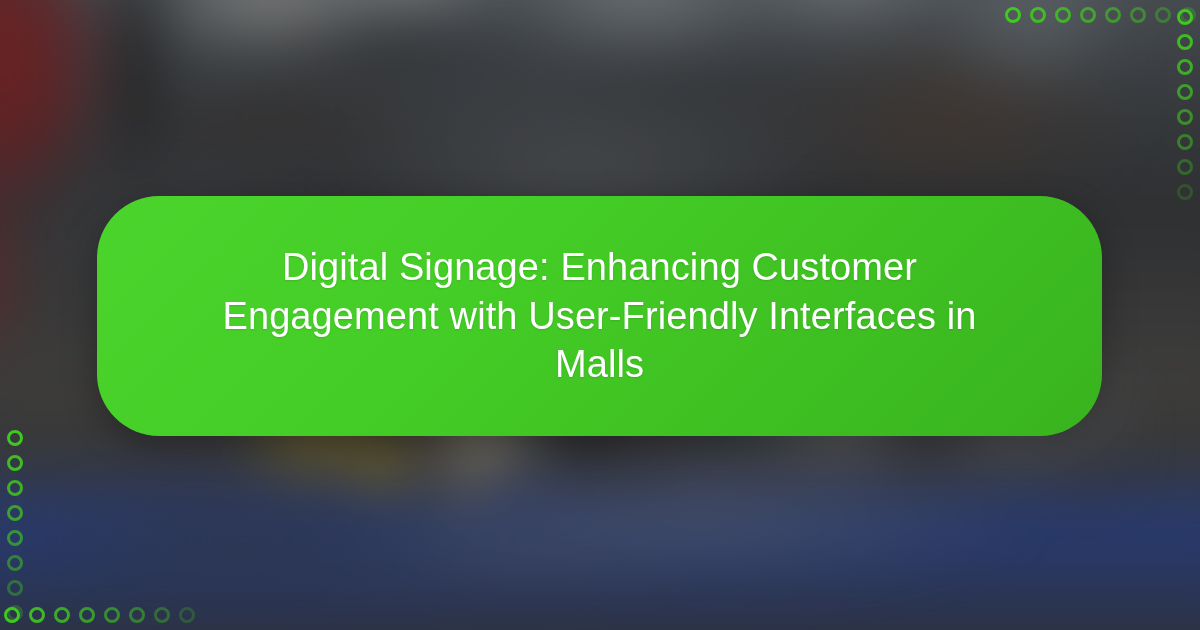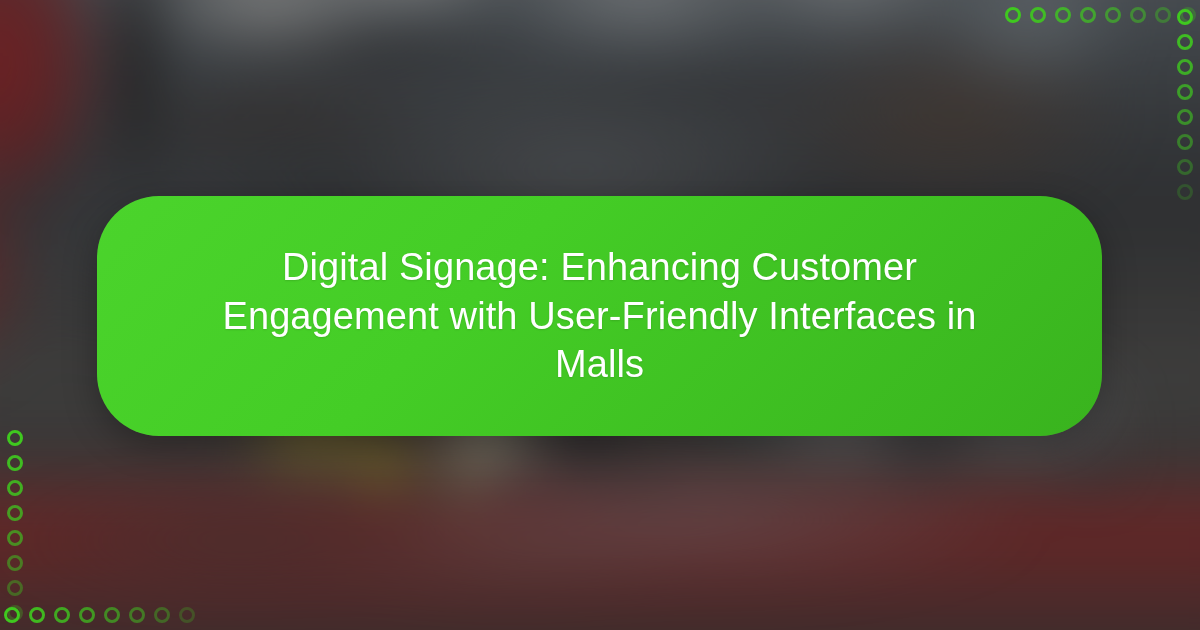--- a/index.html
+++ b/index.html
@@ -7,21 +7,21 @@
     padding: 0;
     background: #1a1a1a;
   }
 
   #banner {
     position: relative;
     width: 1200px;
     height: 630px;
     overflow: hidden;
     font-family: "Liberation Sans", sans-serif;
-    background: #b91c1c;
+    background: #1d4ed8;
   }
 
   
   .bg-layer {
     position: absolute;
     inset: -60px;
     filter: blur(26px);
   }
 
   .bg-base {

